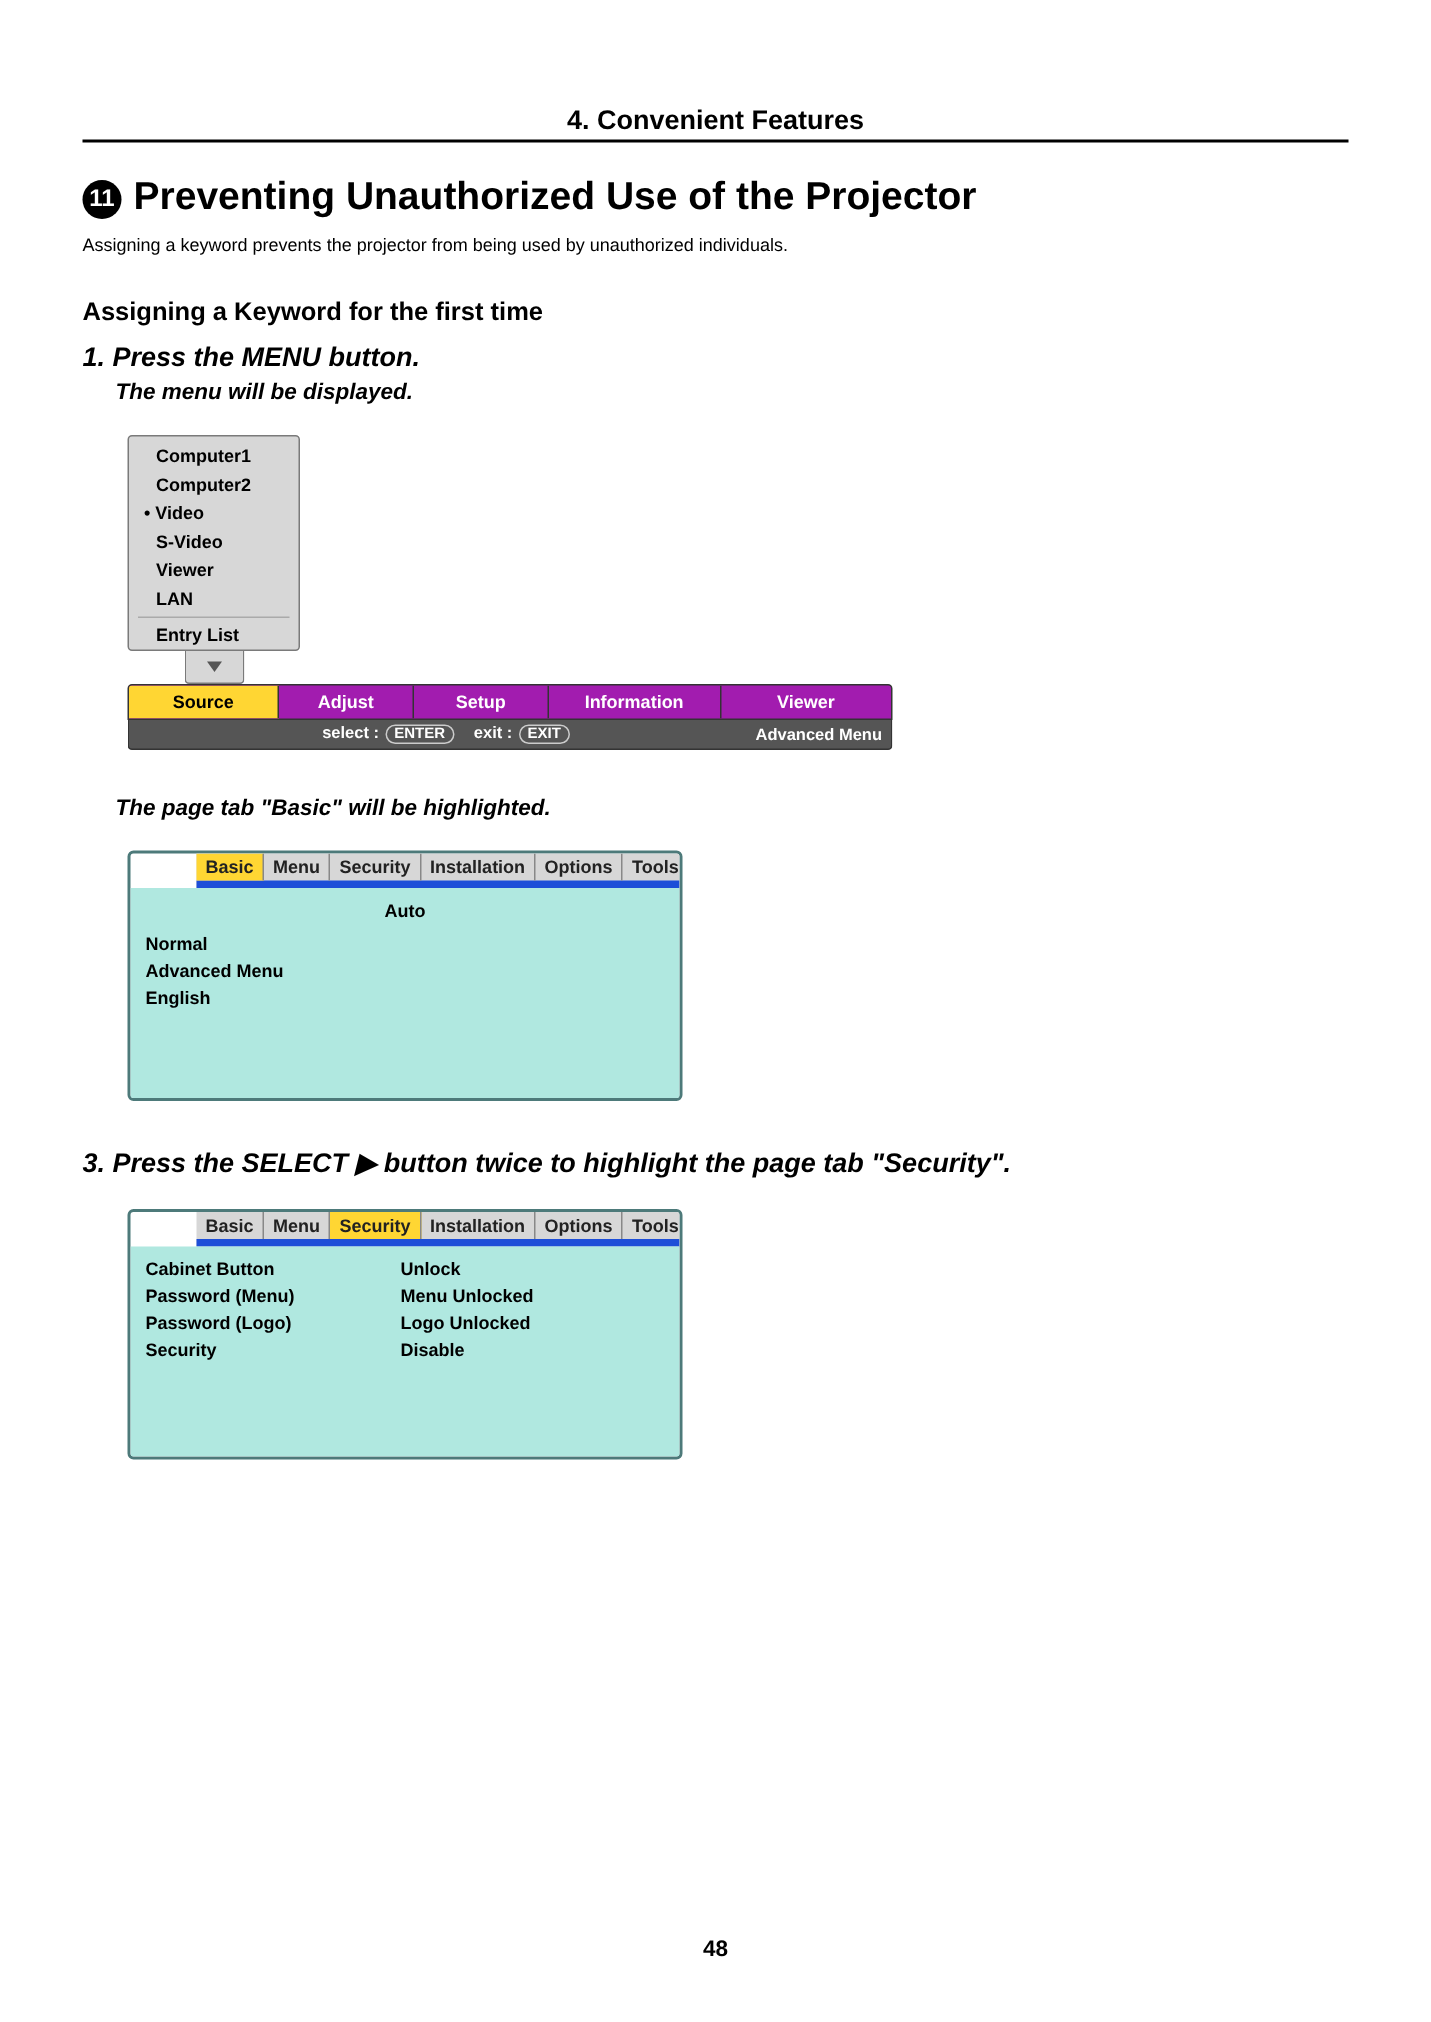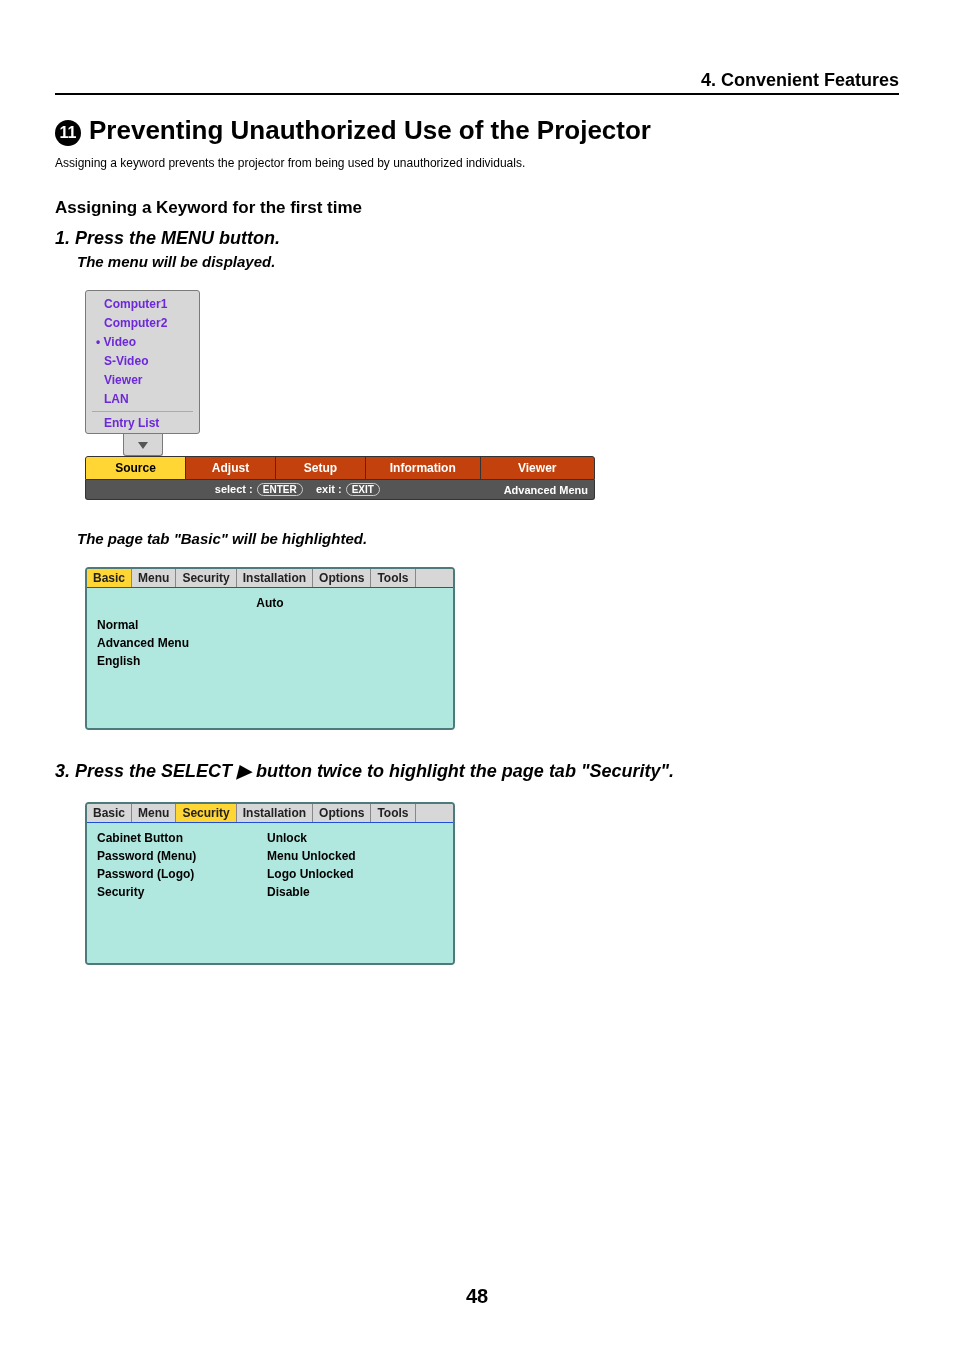--- a/index.html
+++ b/index.html
@@ -9,21 +9,21 @@
     width: 954px;
     height: 1348px;
     position: relative;
     color: #000;
   }
   .page { padding: 70px 55px 0 55px; }
   .header-line {
     border-bottom: 2px solid #000;
     padding-bottom: 2px;
     margin-bottom: 20px;
-    text-align: right;
+    text-align: center;
     font-weight: bold;
     font-size: 18px;
   }
   .section-title {
     font-size: 26px;
     font-weight: 900;
     margin-bottom: 10px;
     display: flex;
     align-items: flex-end;
   }
@@ -66,21 +66,21 @@
     width: 510px;
   }
   .menu1-list {
     width: 115px;
     border: 1px solid #7a7a7a;
     border-radius: 3px;
     background: #d7d7d7;
     font-family: "MS Sans Serif", Tahoma, sans-serif;
     font-size: 12px;
     font-weight: bold;
-    color: #6d28d9;
+    color: #000000;
     padding: 4px 0 0 0;
     position: relative;
   }
   .menu1-item { padding: 2px 8px 3px 18px; }
   .menu1-item.sel { padding-left: 10px; }
   .menu1-item.sel::before { content: "• "; }
   .menu1-divider { border-top: 1px solid #aaa; margin: 2px 6px; }
   .menu1-notch {
     text-align: center;
     border-top: 1px solid #aaa;
@@ -90,21 +90,21 @@
     background: #d7d7d7;
     border: 1px solid #7a7a7a;
     border-top: none;
     position: relative;
     top: 0;
     border-bottom-left-radius: 3px;
     border-bottom-right-radius: 3px;
   }
   .menu1-bar {
     display: flex;
-    background: #c2410c;
+    background: #a21caf;
     color: #fff;
     font-family: "MS Sans Serif", Tahoma, sans-serif;
     font-size: 12px;
     font-weight: bold;
     border: 1px solid #333;
     border-radius: 3px 3px 0 0;
     overflow: hidden;
   }
   .menu1-bar-item {
     padding: 4px 0;
@@ -146,21 +146,22 @@
     border: 2px solid #4d7a7a;
     border-radius: 4px;
     font-family: "MS Sans Serif", Tahoma, sans-serif;
     font-size: 12px;
     font-weight: bold;
     overflow: hidden;
   }
   .submenu-tabs {
     display: flex;
     background: #d7d7d7;
-    border-bottom: 1px solid #1d4ed8;
+    border-bottom: 5px solid #1d4ed8;
+    margin-left: 44px;
   }
   .submenu-tab {
     padding: 2px 6px;
     border-right: 1px solid #888;
     color: #222;
   }
   .submenu-tab.highlight { background: #ffd633; }
   .submenu-body {
     background: #b0e8e0;
     display: flex;
@@ -183,21 +184,21 @@
     justify-content: center;
     color: #000;
   }
 
   .page-num {
     position: absolute;
     bottom: 40px;
     left: 0;
     width: 100%;
     text-align: center;
-    font-size: 20px;
+    font-size: 15px;
     font-weight: bold;
   }
   .tri-down {
     display: inline-block;
     width: 0; height: 0;
     border-left: 5px solid transparent;
     border-right: 5px solid transparent;
     border-top: 7px solid #555;
   }
 </style>

